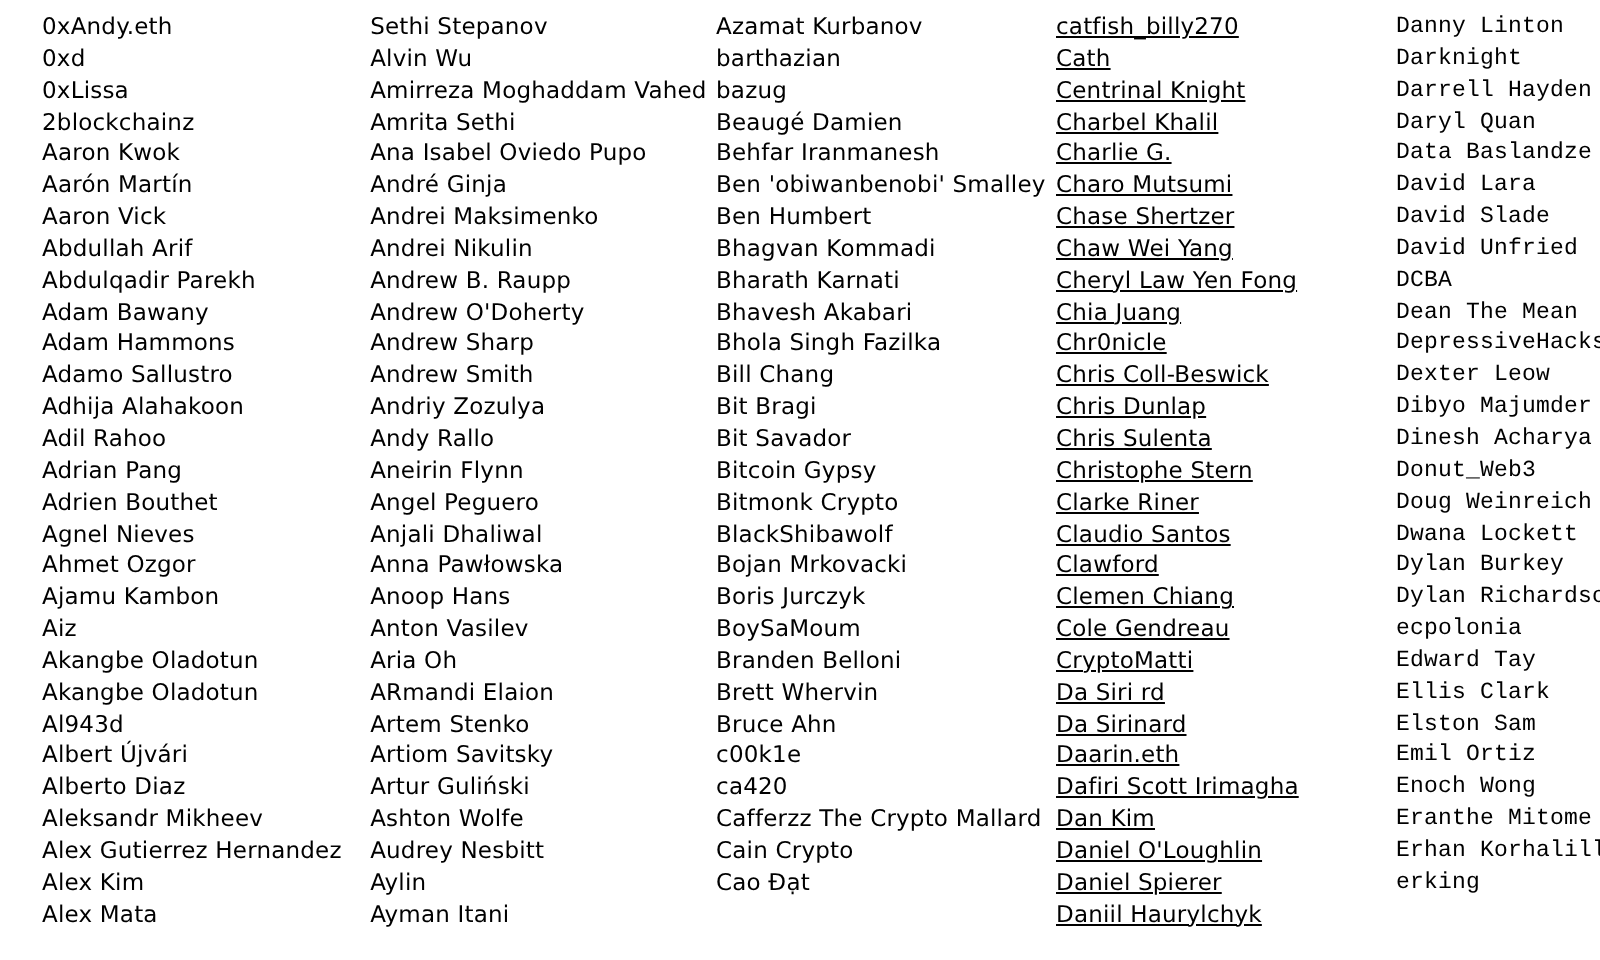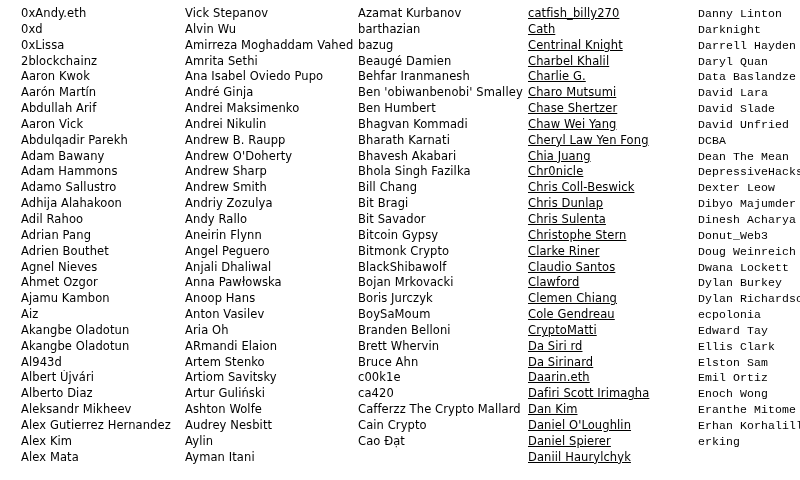--- a/index.html
+++ b/index.html
@@ -44,22 +44,22 @@
 <body>
 
 <div id="names-grid">
     <div class="names-column c0">
       <div class="name-item">0xAndy.eth</div>
       <div class="name-item">0xd</div>
       <div class="name-item">0xLissa</div>
       <div class="name-item">2blockchainz</div>
       <div class="name-item">Aaron Kwok</div>
       <div class="name-item">Aarón Martín</div>
+      <div class="name-item">Aaron Vick</div>
       <div class="name-item">Abdullah Arif</div>
-      <div class="name-item">Aaron Vick</div>
       <div class="name-item">Abdulqadir Parekh</div>
       <div class="name-item">Adam Bawany</div>
       <div class="name-item">Adam Hammons</div>
       <div class="name-item">Adamo Sallustro</div>
       <div class="name-item">Adhija Alahakoon</div>
       <div class="name-item">Adil Rahoo</div>
       <div class="name-item">Adrian Pang</div>
       <div class="name-item">Adrien Bouthet</div>
       <div class="name-item">Agnel Nieves</div>
       <div class="name-item">Ahmet Ozgor</div>
@@ -69,21 +69,21 @@
       <div class="name-item">Akangbe Oladotun</div>
       <div class="name-item">Al943d</div>
       <div class="name-item">Albert Újvári</div>
       <div class="name-item">Alberto Diaz</div>
       <div class="name-item">Aleksandr Mikheev</div>
       <div class="name-item">Alex Gutierrez Hernandez</div>
       <div class="name-item">Alex Kim</div>
       <div class="name-item">Alex Mata</div>
     </div>
     <div class="names-column c1">
-      <div class="name-item">Vick Stepanov</div>
+      <div class="name-item">Sethi Stepanov</div>
       <div class="name-item">Alvin Wu</div>
       <div class="name-item">Amirreza Moghaddam Vahed</div>
       <div class="name-item">Amrita Sethi</div>
       <div class="name-item">Ana Isabel Oviedo Pupo</div>
       <div class="name-item">André Ginja</div>
       <div class="name-item">Andrei Maksimenko</div>
       <div class="name-item">Andrei Nikulin</div>
       <div class="name-item">Andrew B. Raupp</div>
       <div class="name-item">Andrew O'Doherty</div>
       <div class="name-item">Andrew Sharp</div>

